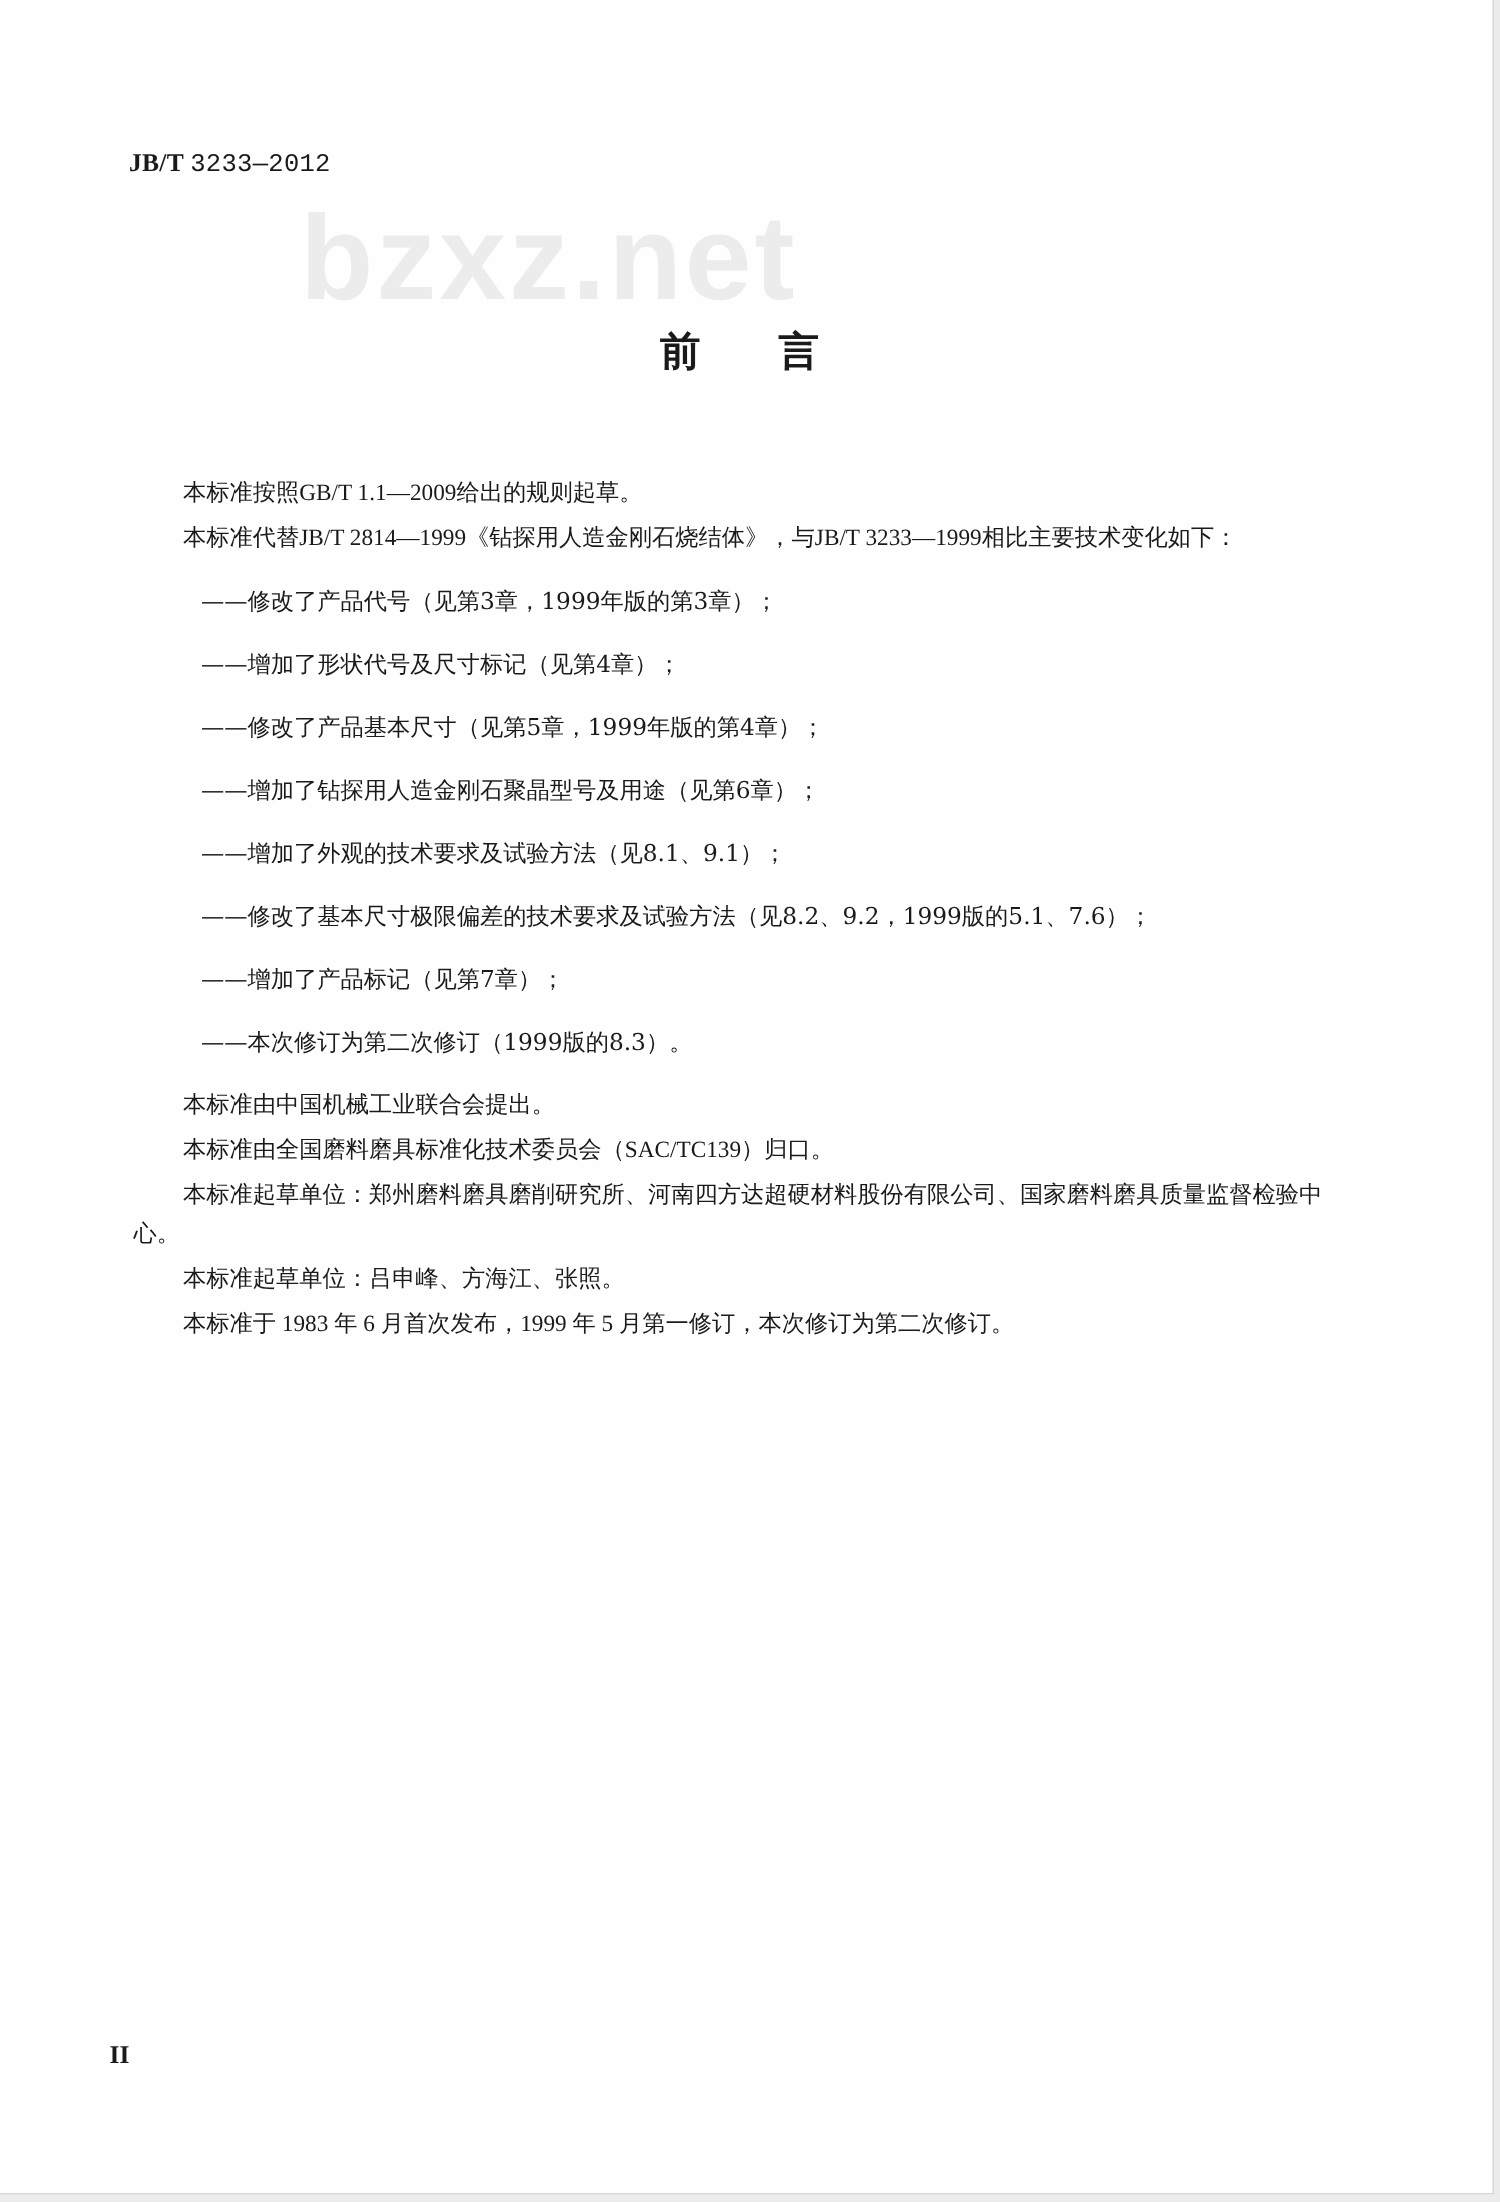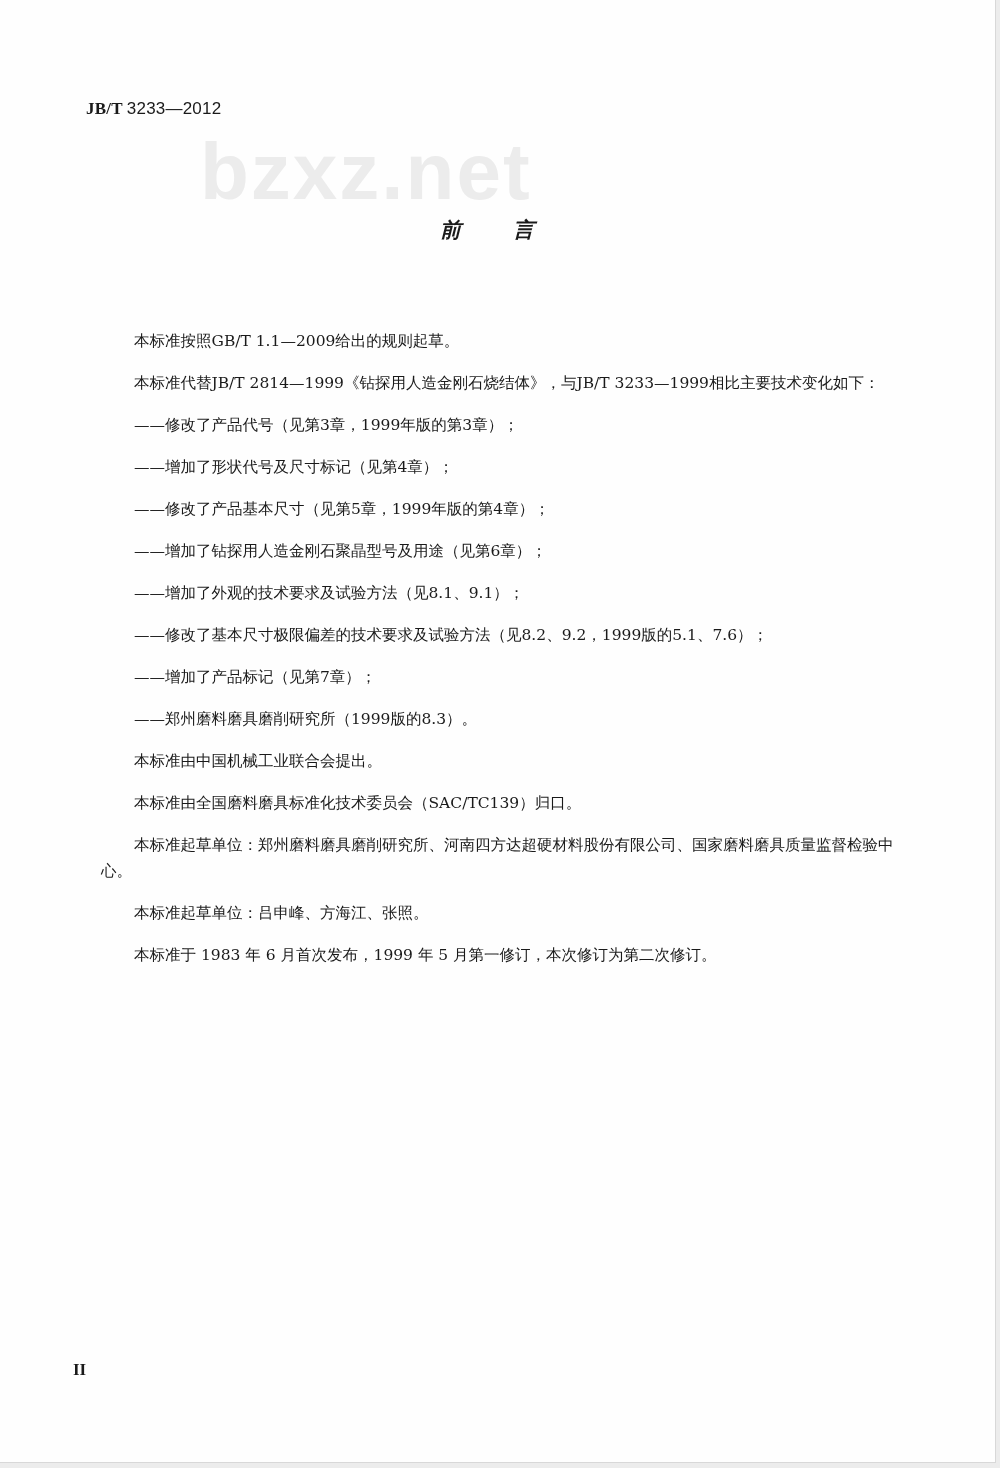--- a/index.html
+++ b/index.html
@@ -17,45 +17,44 @@
       background: #fefefe;
       border-right: 1px solid #d8d8d8;
       border-bottom: 1px solid #d8d8d8;
     }
     .std-code {
       position: absolute; left: 86px; top: 99px;
       font-family: "Liberation Serif", serif;
       font-weight: bold; font-size: 17px;
       letter-spacing: 0.2px;
     }
-    .std-code .num { font-family: Liberation Sans, sans-serif; font-weight: normal; }
+    .std-code .num { font-family: Liberation Mono, monospace; font-weight: normal; }
     .watermark {
       position: absolute; left: 200px; top: 132px;
       font-family: "Liberation Sans", sans-serif;
       font-weight: bold; font-size: 80px;
       color: #ececec; letter-spacing: 2px;
       line-height: 1;
     }
     .title {
       position: absolute; left: 440px; top: 216px;
       font-family: "DejaVu Sans", sans-serif;
-      font-weight: bold; font-size: 21px;
+      font-weight: bold; font-size: 27px;
       letter-spacing: 0;
       word-spacing: 0;
-      font-style: italic;
     }
     .title span { display: inline-block; }
     .title .gap { width: 52px; }
     .body {
       position: absolute; left: 85px; top: 312px;
       width: 830px;
       font-size: 15.5px;
       line-height: 26px;
     }
-    .para { margin: 16px; text-indent: 33px; }
+    .para { margin: 4px; text-indent: 33px; font-family: Liberation Serif, serif; }
     .item { margin: 16px; padding-left: 33px; }
     .page-num {
       position: absolute; left: 73px; top: 1360px;
       font-family: "Liberation Serif", serif;
       font-weight: bold; font-size: 17px;
     }
   </style>
 </head>
 <body>
 
@@ -74,21 +73,21 @@
   <div class="body">
     <p class="para">本标准按照GB/T 1.1—2009给出的规则起草。</p>
     <p class="para">本标准代替JB/T 2814—1999《钻探用人造金刚石烧结体》，与JB/T 3233—1999相比主要技术变化如下：</p>
     <p class="item">——修改了产品代号（见第3章，1999年版的第3章）；</p>
     <p class="item">——增加了形状代号及尺寸标记（见第4章）；</p>
     <p class="item">——修改了产品基本尺寸（见第5章，1999年版的第4章）；</p>
     <p class="item">——增加了钻探用人造金刚石聚晶型号及用途（见第6章）；</p>
     <p class="item">——增加了外观的技术要求及试验方法（见8.1、9.1）；</p>
     <p class="item">——修改了基本尺寸极限偏差的技术要求及试验方法（见8.2、9.2，1999版的5.1、7.6）；</p>
     <p class="item">——增加了产品标记（见第7章）；</p>
-    <p class="item">——郑州磨料磨具磨削研究所（1999版的8.3）。</p>
+    <p class="item">——本次修订为第二次修订（1999版的8.3）。</p>
     <p class="para">本标准由中国机械工业联合会提出。</p>
     <p class="para">本标准由全国磨料磨具标准化技术委员会（SAC/TC139）归口。</p>
     <p class="para">本标准起草单位：郑州磨料磨具磨削研究所、河南四方达超硬材料股份有限公司、国家磨料磨具质量监督检验中心。</p>
     <p class="para">本标准起草单位：吕申峰、方海江、张照。</p>
     <p class="para">本标准于 1983 年 6 月首次发布，1999 年 5 月第一修订，本次修订为第二次修订。</p>
   </div>
 
   <div class="page-num">II</div>
 
 </div>

